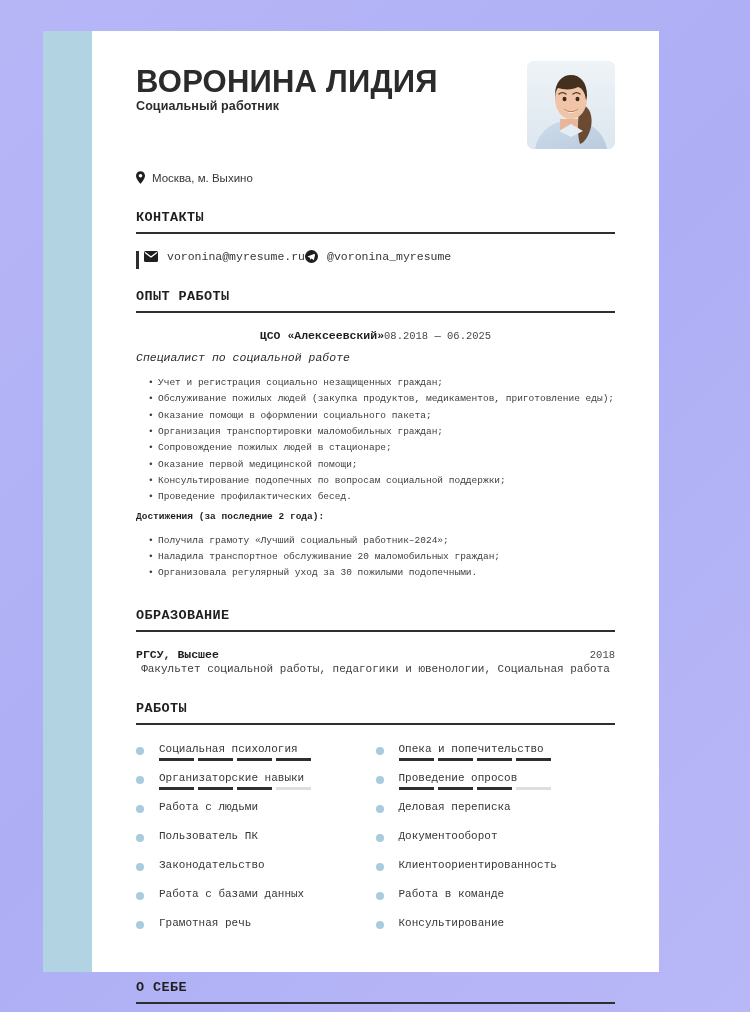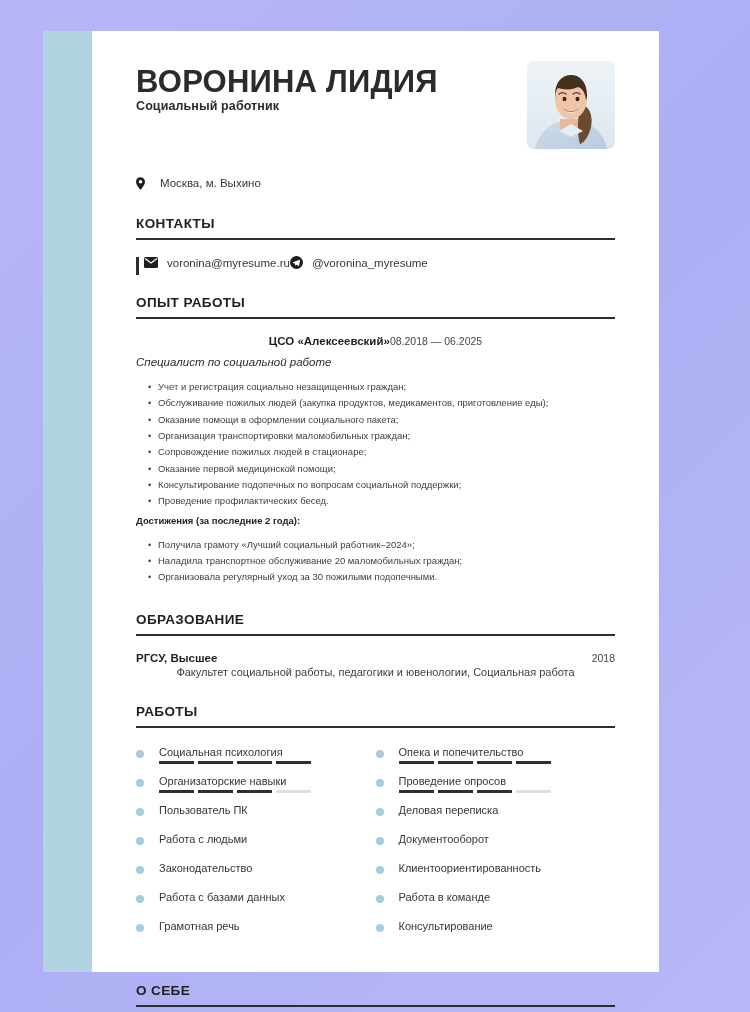--- a/index.html
+++ b/index.html
@@ -32,31 +32,31 @@
   .role {
     font-size: 12.5px; font-weight: bold; color: #2b2b2b;
     margin-top: 1px; letter-spacing: 0.1px;
   }
   .photo {
     width: 88px; height: 88px; border-radius: 7px; overflow: hidden;
     flex: 0 0 auto; background: #e8eef3; position: relative;
   }
   .photo svg { display: block; width: 100%; height: 100%; }
 
-  .loc { display: flex; align-items: flex-start; gap: 15px; margin-top: 28px; }
+  .loc { display: flex; align-items: center; gap: 7px; margin-top: 22px; }
   .loc-text { font-size: 11.5px; color: #33373b; }
   .pin { width: 9px; height: 13px; flex: 0 0 auto; }
 
   
   .sec-title {
     font-size: 13.5px; font-weight: bold; color: #1f1f1f;
     letter-spacing: 0.4px; margin: 0;
   }
   .rule { height: 2px; background: #2e2e2e; margin-top: 7px; }
-  .sec { margin-top: 26px; }
+  .sec { margin-top: 26px; font-family: Liberation Mono, monospace; }
 
   
   .contacts { display: flex; margin-top: 16px; position: relative; padding-left: 8px; }
   .accent-bar {
     position: absolute; left: 0; top: 1px; width: 3px; height: 18px; background: #2e2e2e;
   }
   .contact { display: flex; align-items: center; gap: 9px; }
   .contact:first-of-type { width: 222px; }
   .contact-text { font-size: 11.5px; color: #33373b; }
   .ico { flex: 0 0 auto; display: block; }
@@ -238,27 +238,27 @@
                     <span class="seg on"></span>
                     <span class="seg on"></span>
                     <span class="seg on"></span>
                     <span class="seg"></span>
                   </div>
                 </div>
               </div>
               <div class="skill-row">
                 <span class="skill-dot"></span>
                 <div class="skill-body">
+                  <div class="skill-label">Работа с людьми</div>
+                </div>
+              </div>
+              <div class="skill-row">
+                <span class="skill-dot"></span>
+                <div class="skill-body">
                   <div class="skill-label">Пользователь ПК</div>
-                </div>
-              </div>
-              <div class="skill-row">
-                <span class="skill-dot"></span>
-                <div class="skill-body">
-                  <div class="skill-label">Работа с людьми</div>
                 </div>
               </div>
               <div class="skill-row">
                 <span class="skill-dot"></span>
                 <div class="skill-body">
                   <div class="skill-label">Законодательство</div>
                 </div>
               </div>
               <div class="skill-row">
                 <span class="skill-dot"></span>

